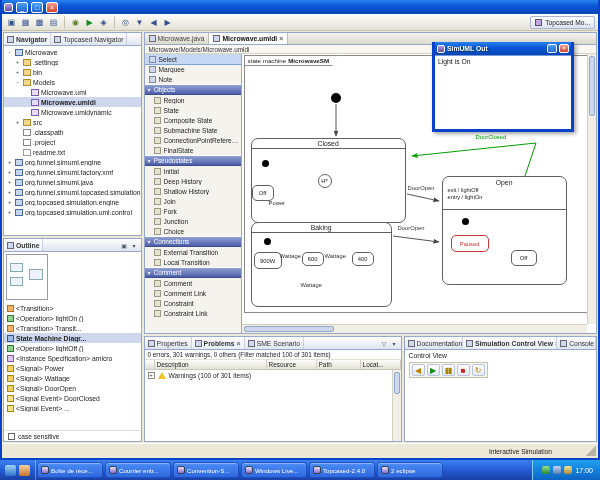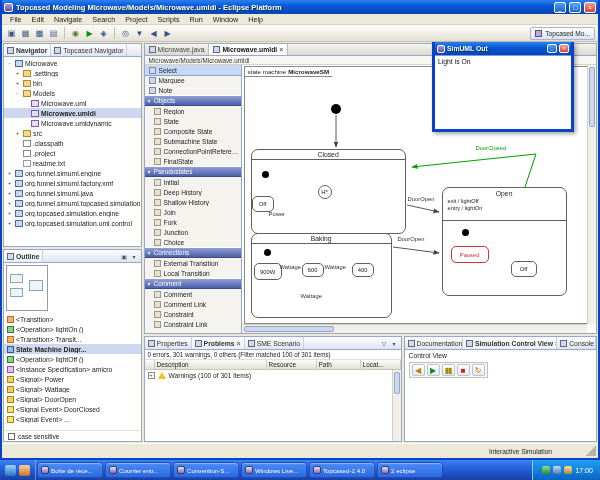--- a/index.html
+++ b/index.html
@@ -163,37 +163,25 @@
 </style>
 </head>
 <body>
 
 <div class="desktop" data-name="desktop">
 
   <div class="xp-window" data-name="eclipse-window">
 
     <div class="titlebar" data-name="window-titlebar">
       <span class="title-ico" data-name="topcased-app-icon"></span>
-      <span class="title-text" data-name="window-title">Topcased Modeling  Microwave/Models/Microwave.umldi - Eclipse Platform</span>
       <span class="wbtn min" data-name="minimize-button"></span>
       <span class="wbtn max" data-name="maximize-button"></span>
       <span class="wbtn close" data-name="close-button"></span>
     </div>
 
-    <div class="menubar" data-name="menubar">
-      <span class="menu-item" data-name="menu-item">File</span>
-        <span class="menu-item" data-name="menu-item">Edit</span>
-        <span class="menu-item" data-name="menu-item">Navigate</span>
-        <span class="menu-item" data-name="menu-item">Search</span>
-        <span class="menu-item" data-name="menu-item">Project</span>
-        <span class="menu-item" data-name="menu-item">Scripts</span>
-        <span class="menu-item" data-name="menu-item">Run</span>
-        <span class="menu-item" data-name="menu-item">Window</span>
-        <span class="menu-item" data-name="menu-item">Help</span>
-    </div>
 
     <div class="toolbar" data-name="main-toolbar">
       <span style="display:flex;gap:1px" data-name="toolbar-group-file">
         <span class="ticon" data-name="new-wizard-icon">▣</span>
           <span class="ticon" data-name="save-icon">▦</span>
           <span class="ticon" data-name="save-all-icon">▩</span>
           <span class="ticon" data-name="print-icon">▤</span>
       </span>
       <span class="tsep" data-name="toolbar-separator"></span>
       <span style="display:flex;gap:1px" data-name="toolbar-group-run">

